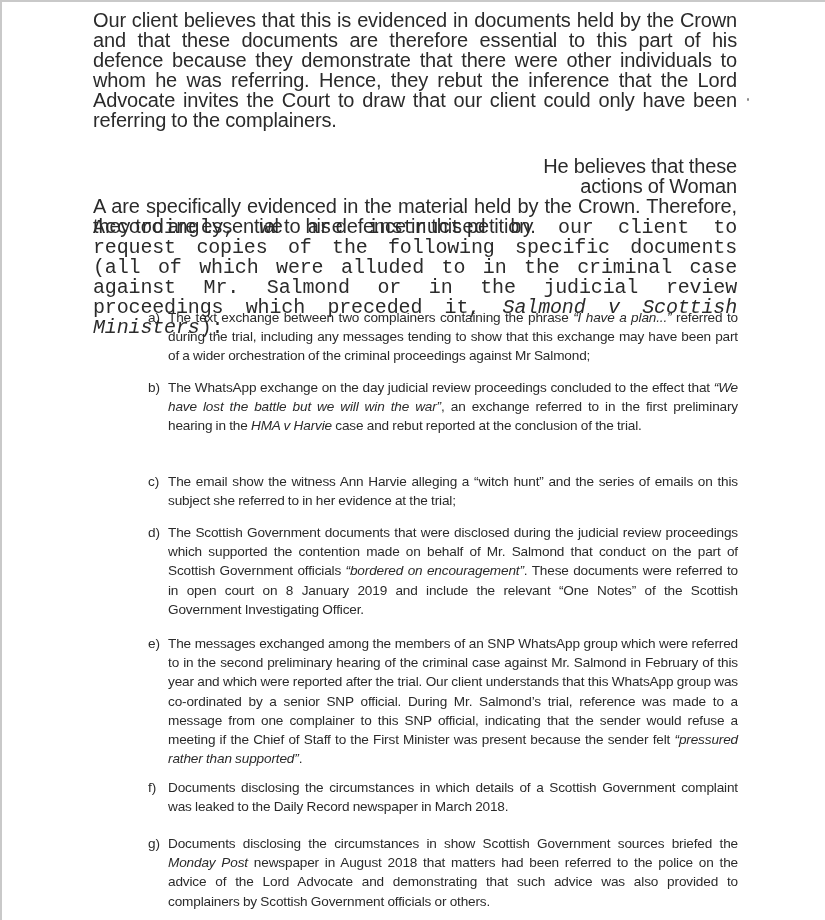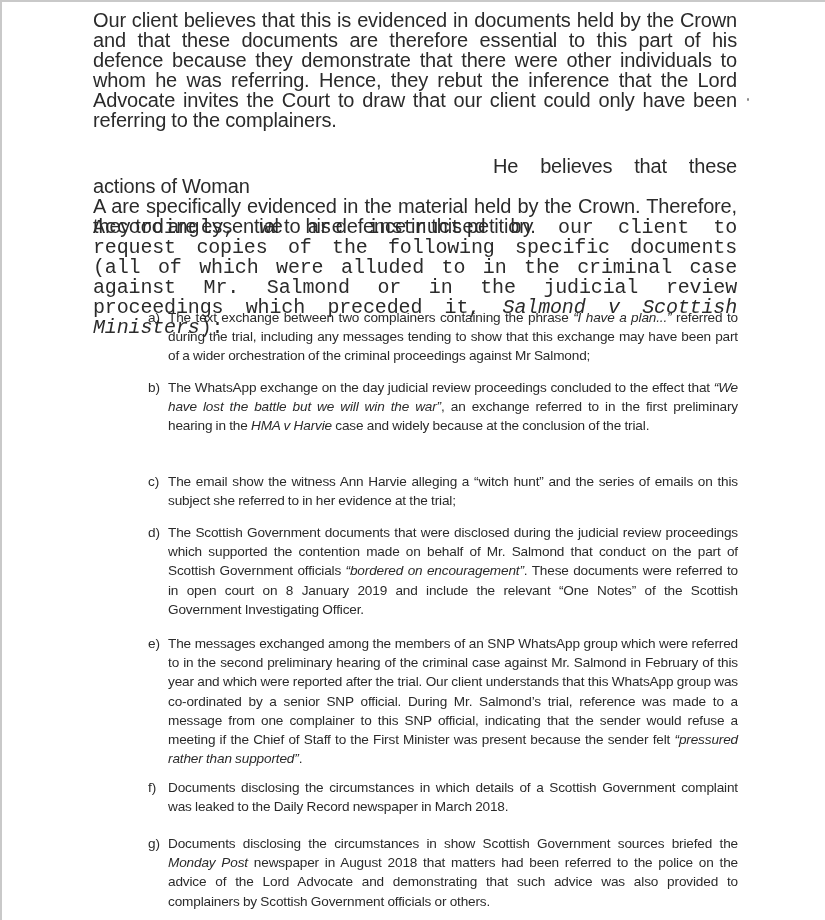--- a/index.html
+++ b/index.html
@@ -71,38 +71,38 @@
 <body>
 
 <div class="page">
 
   <div class="para" style="top:8px;">
     <span>Our client believes that this is evidenced in documents held by the Crown and that these documents are therefore essential to this part of his defence because they demonstrate that there were other individuals to whom he was referring. Hence, they rebut the inference that the Lord Advocate invites the Court to draw that our client could only have been referring to the complainers.</span>
   </div>
 
 
   <div class="para" style="top:154px;">
-    <span class="line" style="">
+    <span class="line" style="text-align:right;">
       <span class="redact-gap"></span><span>He believes that these actions of Woman</span>
     </span>
     <span>A are specifically evidenced in the material held by the Crown. Therefore, they too are essential to his defence in this petition.</span>
   </div>
 
   <div class="para" style="top:216px;font-family:Liberation Mono, monospace;">
     <span>Accordingly, we are instructed by our client to request copies of the following specific documents (all of which were alluded to in the criminal case against Mr. Salmond or in the judicial review proceedings which preceded it, </span><em>Salmond v Scottish Ministers</em><span>):</span>
   </div>
 
   <div id="list">
       <div class="item" style="top: 306px;">
         <span class="label">a)</span>
         <div class="body"><span>The text exchange between two complainers containing the phrase </span><em>“I have a plan...”</em><span> referred to during the trial, including any messages tending to show that this exchange may have been part of a wider orchestration of the criminal proceedings against Mr Salmond;</span></div>
       </div>
       <div class="item" style="top: 376px;">
         <span class="label">b)</span>
-        <div class="body"><span>The WhatsApp exchange on the day judicial review proceedings concluded to the effect that </span><em>“We have lost the battle but we will win the war”</em><span>, an exchange referred to in the first preliminary hearing in the </span><em>HMA v Harvie</em><span> case and widely because at the conclusion of the trial.</span></div>
+        <div class="body"><span>The WhatsApp exchange on the day judicial review proceedings concluded to the effect that </span><em>“We have lost the battle but we will win the war”</em><span>, an exchange referred to in the first preliminary hearing in the </span><em>HMA v Harvie</em><span> case and rebut reported at the conclusion of the trial.</span></div>
       </div>
       <div class="item" style="top: 470px;">
         <span class="label">c)</span>
         <div class="body"><span>The email show the witness Ann Harvie alleging a “witch hunt” and the series of emails on this subject she referred to in her evidence at the trial;</span></div>
       </div>
       <div class="item" style="top: 521px;">
         <span class="label">d)</span>
         <div class="body"><span>The Scottish Government documents that were disclosed during the judicial review proceedings which supported the contention made on behalf of Mr. Salmond that conduct on the part of Scottish Government officials </span><em>“bordered on encouragement”</em><span>. These documents were referred to in open court on 8 January 2019 and include the relevant “One Notes” of the Scottish Government Investigating Officer.</span></div>
       </div>
       <div class="item" style="top: 632px;">

